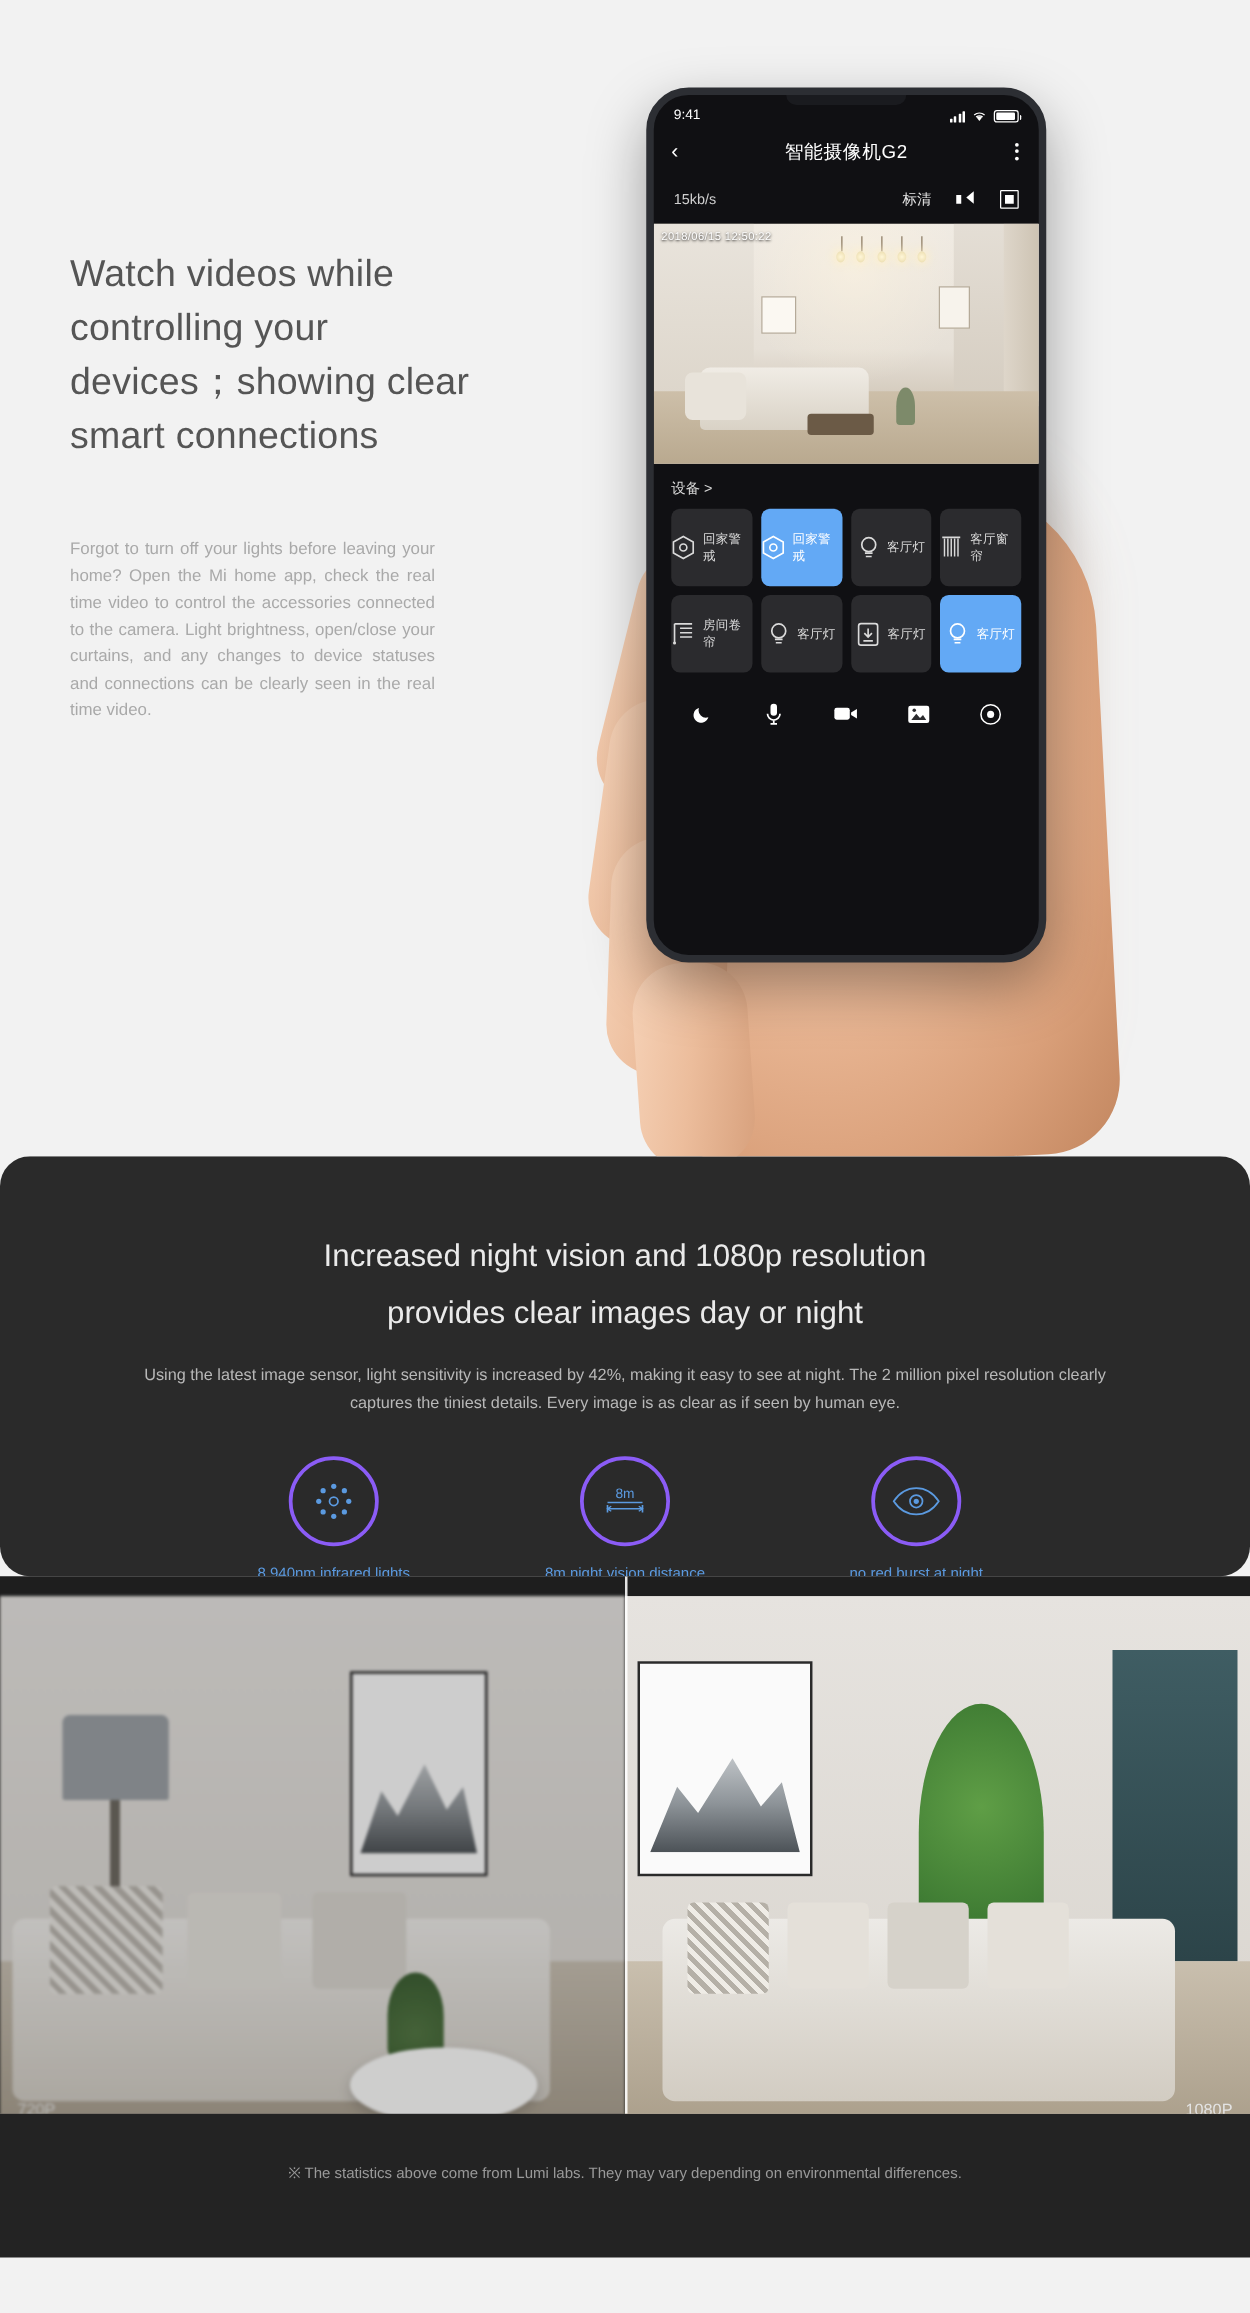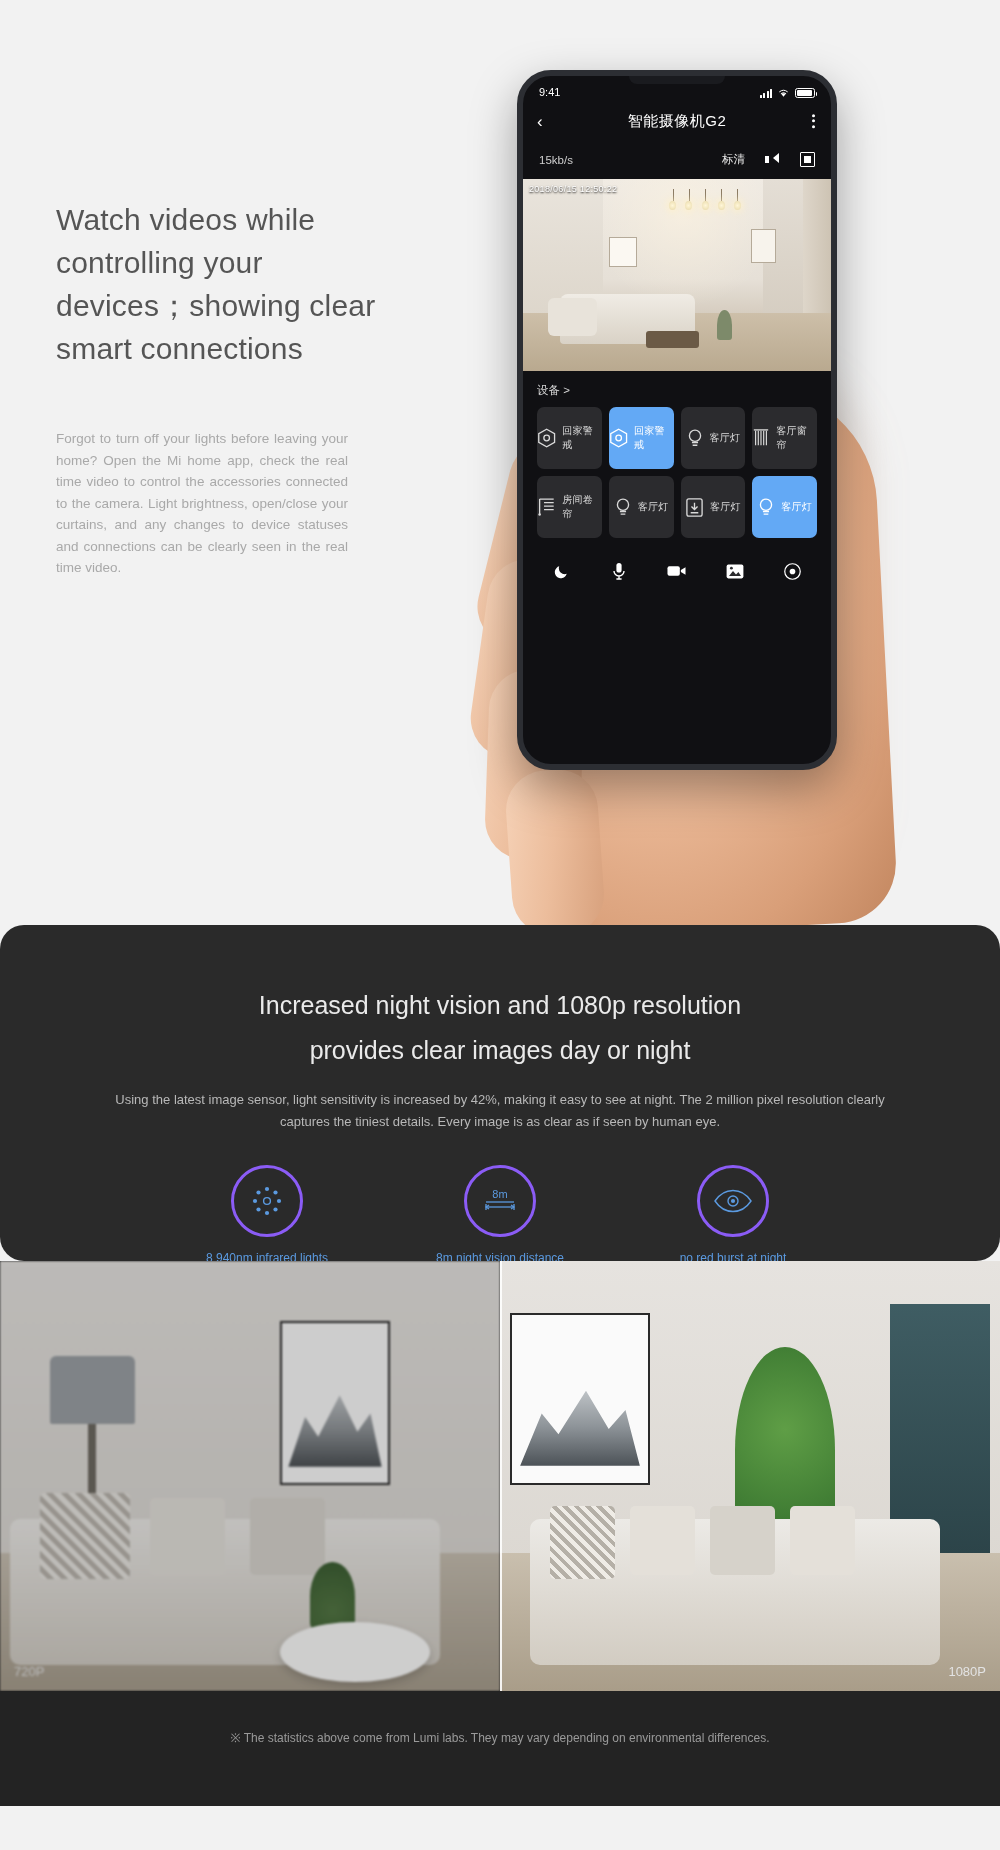--- a/index.html
+++ b/index.html
@@ -139,21 +139,21 @@
   .feats { display:flex; justify-content:center; gap:58px; margin-top:32px; }
   .feat { width:175px; text-align:center; }
   .circle {
     width:72px; height:72px; border-radius:50%; border:3px solid #8b5cf6;
     margin:0 auto 12px; display:flex; align-items:center; justify-content:center;
   }
   .feat-label { color:#5b9ae0; font-size:12px; line-height:19px; }
 
   
   .sec3 { position:relative; width:1000px; height:430px; overflow:hidden; background:#1e1e1e; }
-  .half { position:absolute; top:0; height:100%; }
+  .half { position:absolute; top:16px; height:100%; }
   .left-half { left:0; width:500px; filter:blur(1.2px) brightness(.82) saturate(.8); }
   .right-half { left:500px; width:500px; }
   .scene {
     position:absolute; inset:0;
     background:linear-gradient(180deg,#e2e0dd 0%,#dcd9d4 48%,#cfc9c0 72%,#bdb5a8 100%);
   }
   .sc-wall{position:absolute;left:0;top:0;width:100%;height:70%;background:linear-gradient(180deg,#e6e3df,#dcd8d2);}
   .sc-floor{position:absolute;left:0;bottom:0;width:100%;height:32%;background:linear-gradient(180deg,#c9bfae,#a99d89);}
   .sc-sofa{position:absolute;bottom:6%;width:86%;height:34%;background:linear-gradient(180deg,#eceae6,#d2ccc2);border-radius:10px;}
   .sc-cush{position:absolute;background:#e4e0d9;border-radius:5px;}

